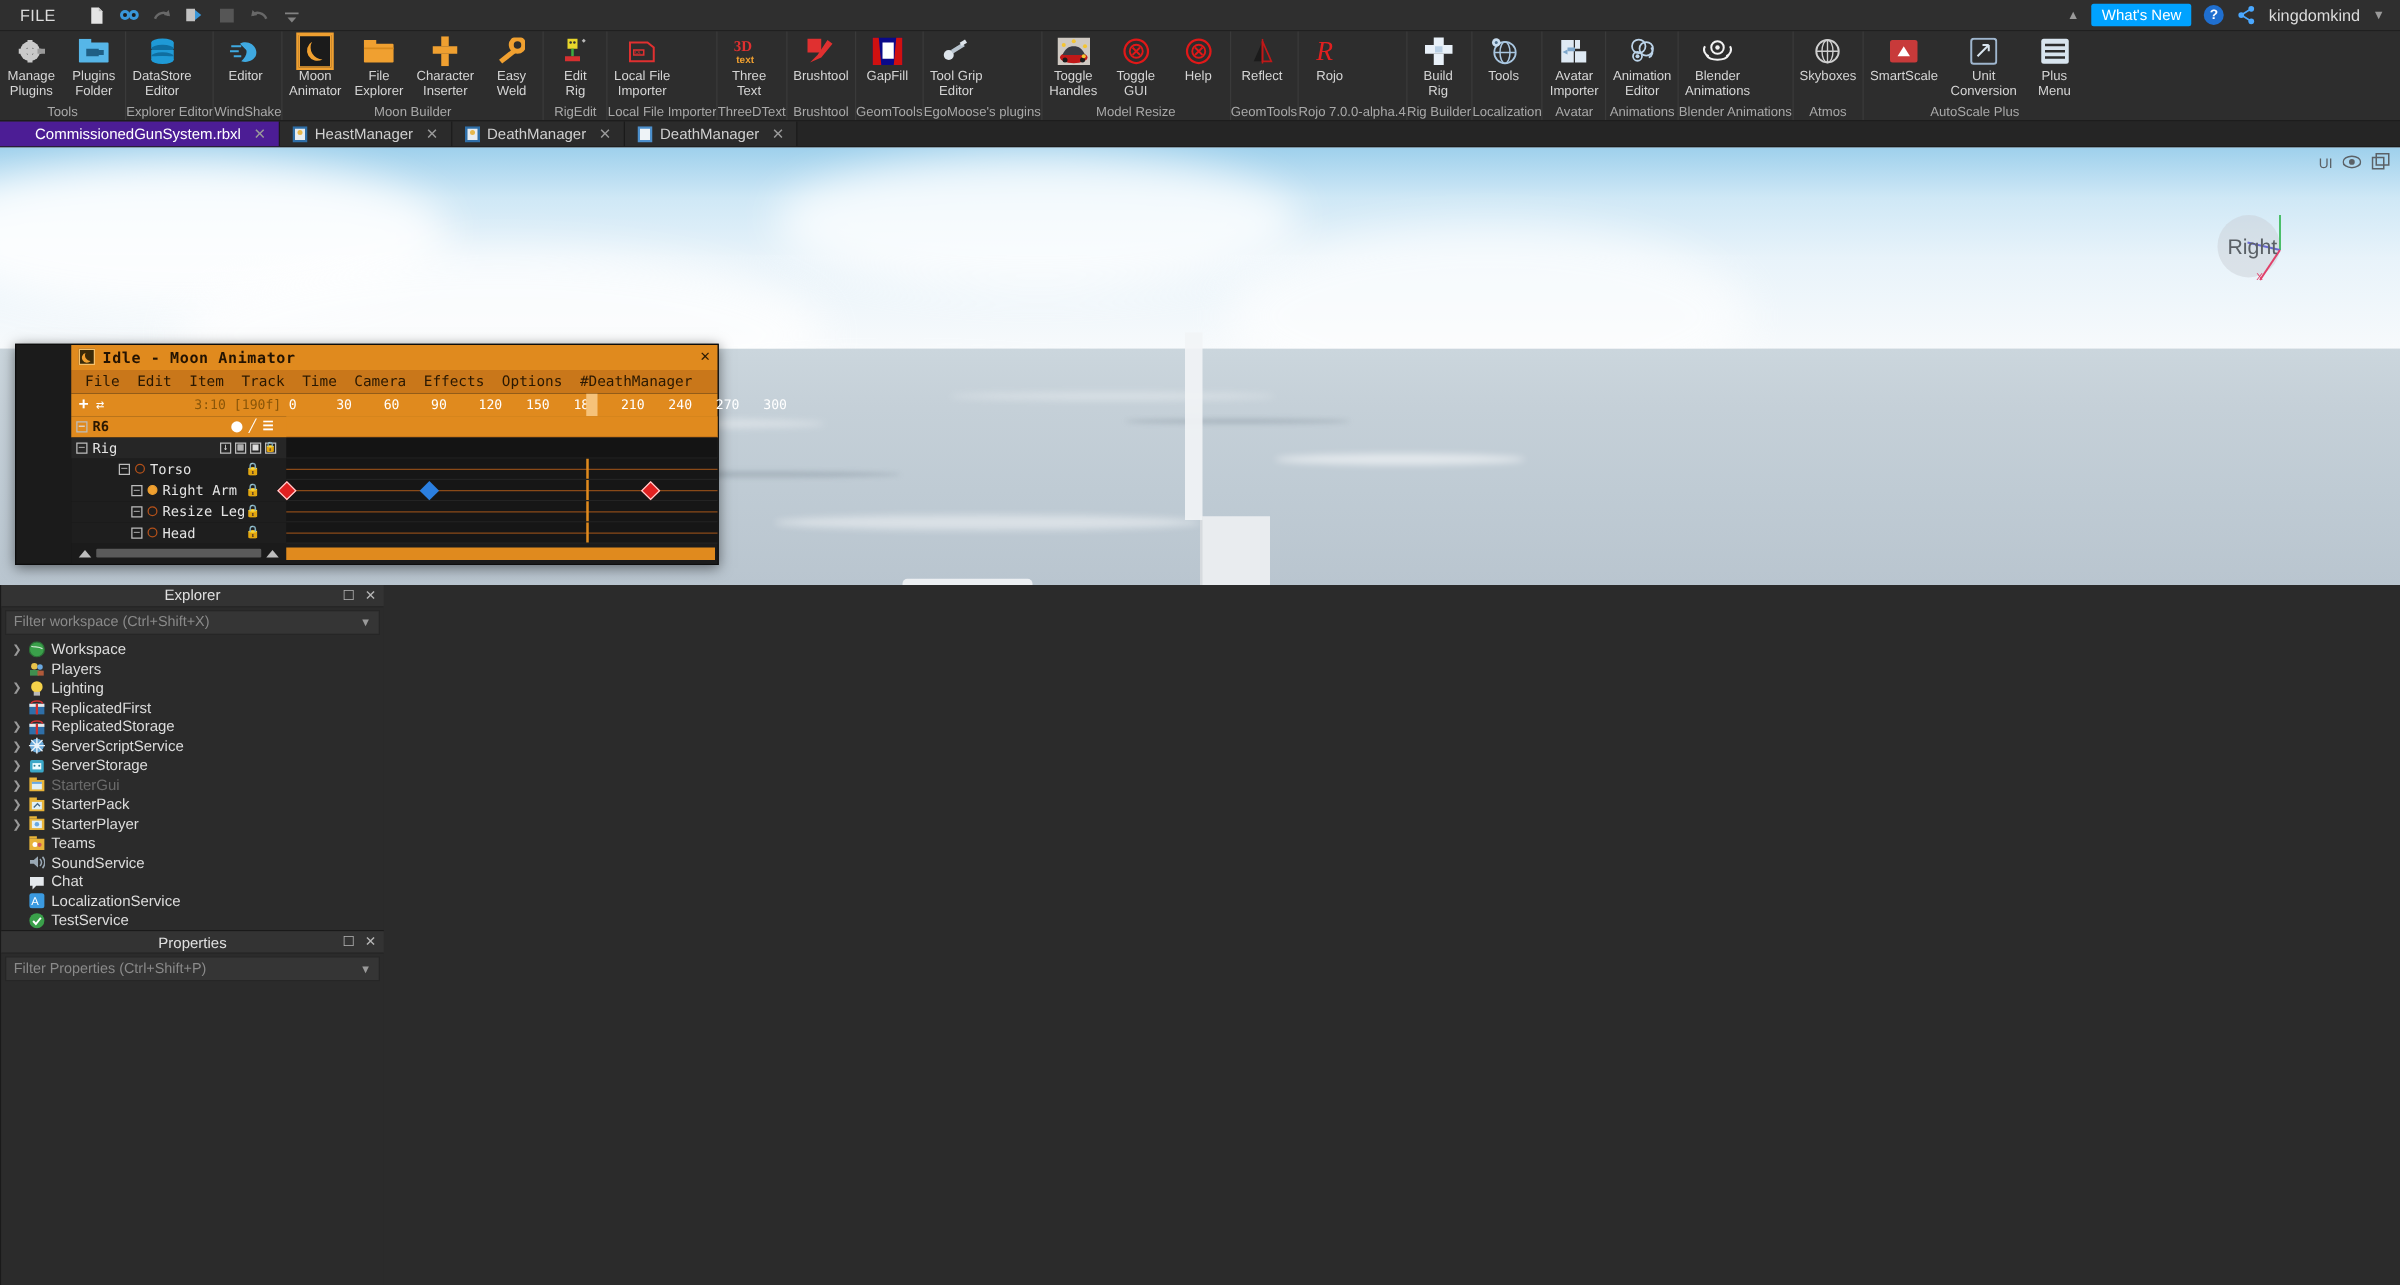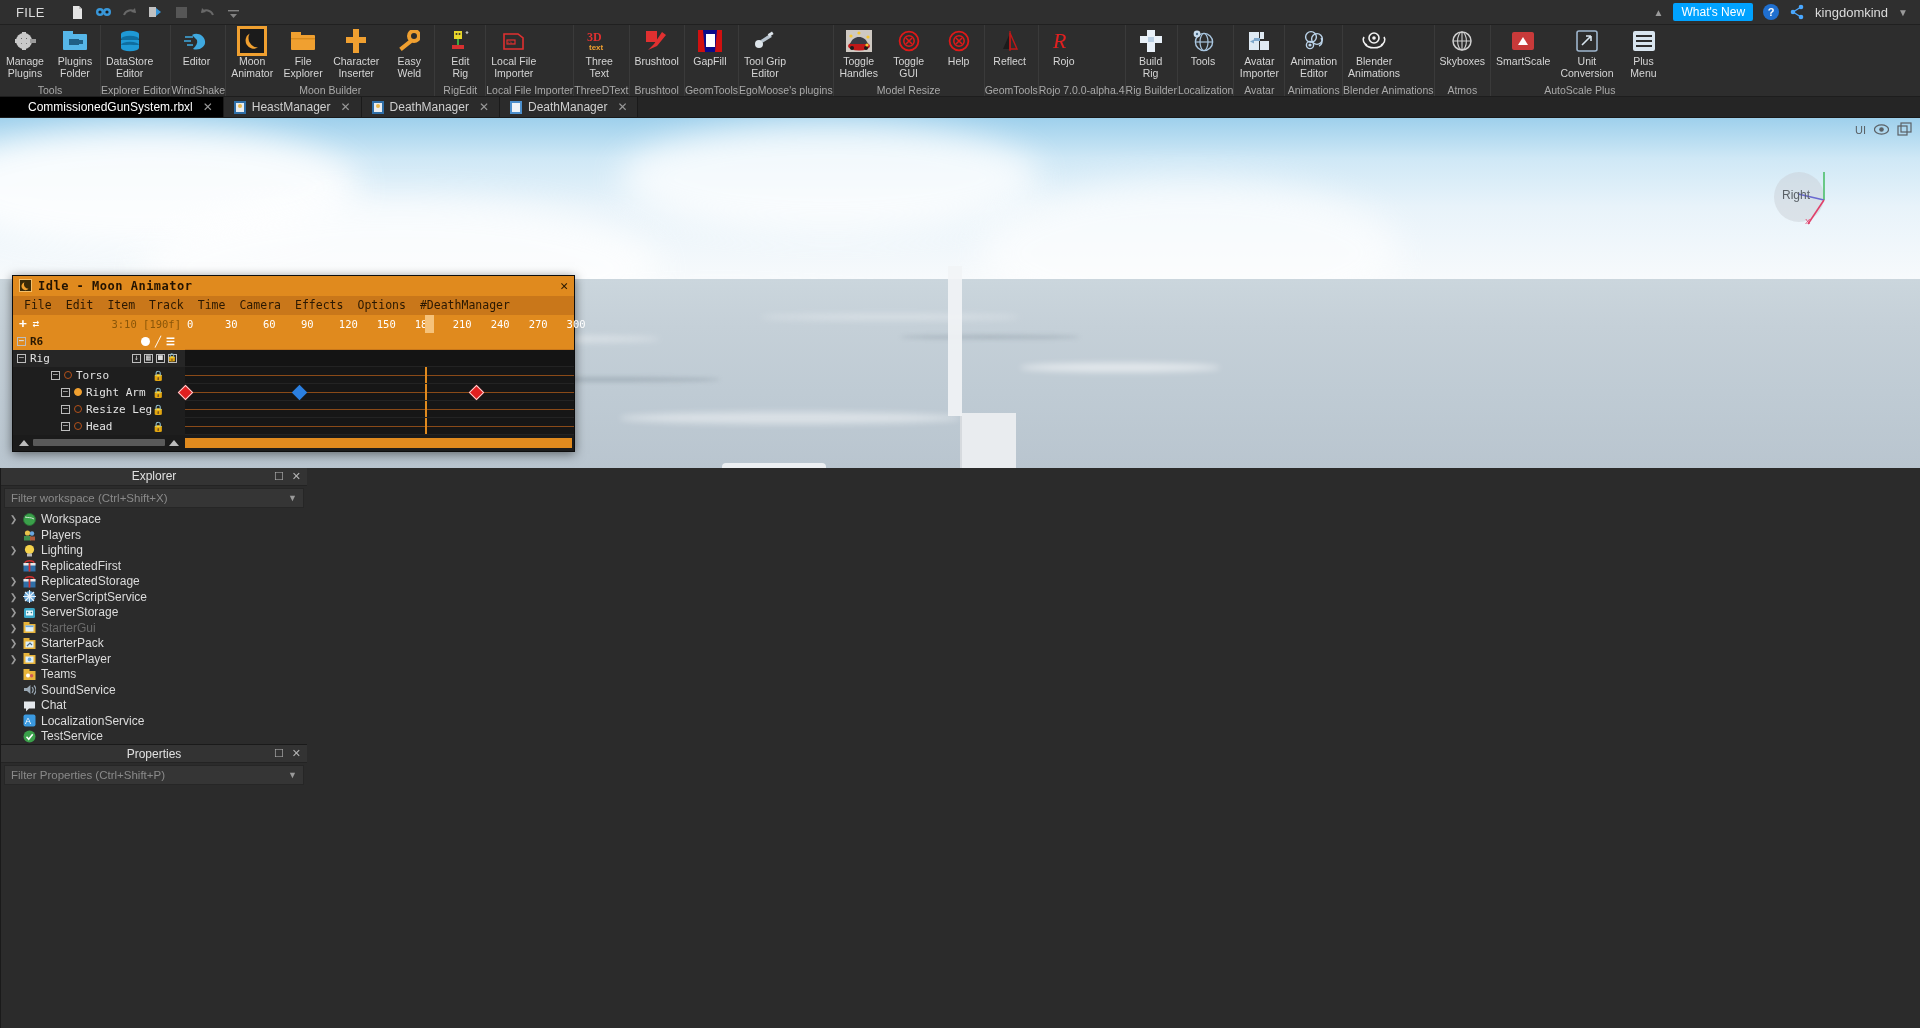--- a/index.html
+++ b/index.html
@@ -40,21 +40,21 @@
     max-width:62px; }
   .gname{ font-size:10.5px; color:#a9a9a9; text-align:center; height:14px; line-height:14px;
     border-top:0; }
   .sel-box{ outline:2px solid #f0a030; }
 
   
   .doctabs{ height:21px; background:#252525; display:flex; align-items:stretch;
     border-bottom:1px solid #1a1a1a; }
   .dtab{ display:flex; align-items:center; gap:6px; padding:0 10px; font-size:12px;
     color:#cfcfcf; border-right:1px solid #1a1a1a; background:#2b2b2b;}
-  .dtab.active{ background:#000000; color:#fff;}
+  .dtab.active{ background:#4c1d95; color:#fff;}
   .dtab .x{ color:#9a9a9a; font-size:12px; margin-left:4px;}
   .dtab .ficon{ width:12px;height:13px;}
 
   
   .main{ display:flex; height:calc(1028px - 25px - 72px - 21px);flex-direction:column; }
 
   
   .viewport{ position:relative; flex:1; overflow:hidden;
     background:linear-gradient(180deg,#bfe0f2 0%,#d9edf8 14%,#eef6fb 30%,#f4f8fb 42%,
       #cfd8de 46%,#c6d1d8 60%,#c2ced6 80%,#bfcbd4 100%); }
@@ -64,31 +64,31 @@
     opacity:.85;}
   .sea{ position:absolute; left:0; right:0; top:46%; bottom:0;
     background:linear-gradient(180deg,#cbd6dd 0%,#c5d0d8 25%,#bfcbd4 60%,#b9c5cf 100%);}
   .wave{ position:absolute; background:rgba(255,255,255,.55); filter:blur(3px);
     border-radius:50%; }
   .wavedk{ position:absolute; background:rgba(120,135,145,.35); filter:blur(2px);
     border-radius:50%; }
   .vtop{ position:absolute; right:8px; top:4px; display:flex; align-items:center; gap:8px;
     font-size:11px; color:#5b6166;}
   .gizmo{ position:absolute; width:56px;height:56px; }
-  .gizmo .g-lbl{ position:absolute; font-size:12px; color:#5a6066; }
+  .gizmo .g-lbl{ position:absolute; font-size:17px; color:#5a6066; }
 
   
   .ch{ position:absolute; }
   .surf{ background:#f2f3f5; }
   .dark{ background:#20262d; }
 
   
   .moon{ position:absolute; left:12px; bottom:16px; width:563px;
     background:#1b1b1b; border:1px solid #0d0d0d; box-shadow:0 2px 10px rgba(0,0,0,.5);
-    font-family:"DejaVu Sans Mono", monospace; }
+    font-family:"DejaVu Sans Mono", monospace;padding-left:44px; }
   .moon-title{ height:20px; background:#e08a1e; display:flex; align-items:center;
     padding:0 6px; gap:6px; }
   .moon-title .mt-ic{ width:13px;height:13px; background:#3a2a08; display:flex;
     align-items:center; justify-content:center; border:1px solid #f5c06a;}
   .moon-title .mt-txt{ font-size:12px; color:#231302; font-weight:bold; letter-spacing:.5px;}
   .moon-title .mt-x{ margin-left:auto; color:#2b1a03; font-size:13px; }
   .moon-menu{ height:19px; background:#c9771a; display:flex; align-items:center; gap:0;
     padding-left:4px; }
   .moon-menu span{ font-size:11.5px; color:#2a1802; padding:0 7px; }
   .moon-body{ background:#141414; }

